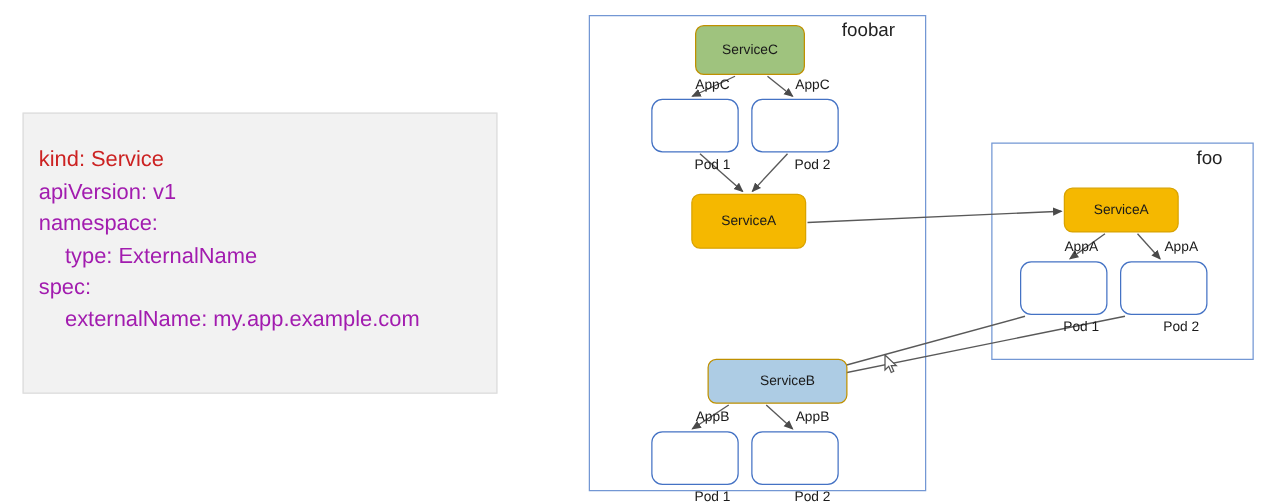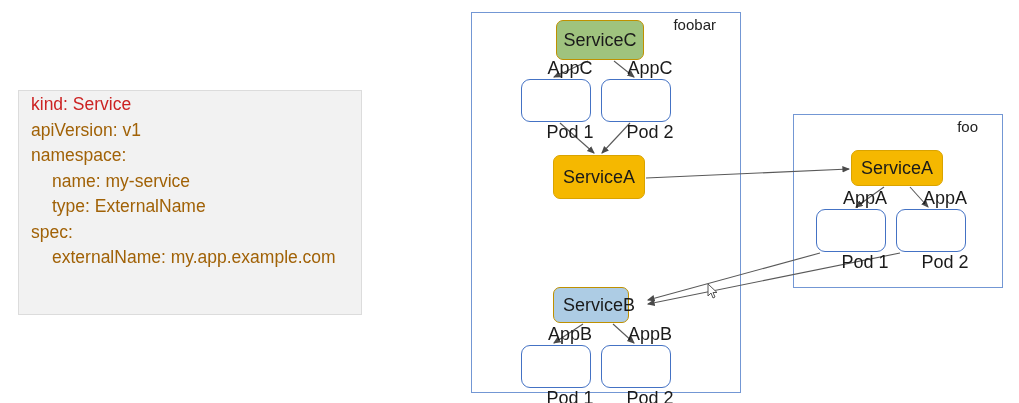--- a/index.html
+++ b/index.html
@@ -15,32 +15,32 @@
     overflow: hidden;
     font-family: "Liberation Sans", sans-serif;
     color: #000000;
   }
 
   
   #yaml-panel {
     position: absolute;
     left: 18px;
     top: 90px;
-    width: 344px;
+    width: 380px;
     height: 225px;
     background: #f2f2f2;
     border: 1px solid #dcdcdc;
     box-sizing: border-box;
-    padding: 1px 0 0 12px;
+    padding: 24px 0 0 12px;
   }
   .yaml-line {
     font-family: "Liberation Sans", sans-serif;
     font-size: 17.5px;
     line-height: 25.5px;
-    color: #a16207;
+    color: #a21caf;
     white-space: pre;
   }
   .yaml-line.kind {
     color: #cc2222;
   }
   .yaml-line.indent1 { padding-left: 21px; }
 
   
   #diagram {
     position: absolute;
@@ -75,21 +75,21 @@
 
   .node {
     position: absolute;
     box-sizing: border-box;
     border-radius: 7px;
     display: flex;
     flex-direction: column;
     align-items: center;
     justify-content: center;
     text-align: center;
-    font-size: 18px;
+    font-size: 11px;
     line-height: 17px;
     color: #1a1a1a;
     white-space: nowrap;
   }
   .node.service-a {
     background: #f5b800;
     border: 1.4px solid #d9a300;
   }
   .node.service-b {
     background: #adcce4;
@@ -115,21 +115,20 @@
     pointer-events: none;
   }
 </style>
 </head>
 <body>
 
 <div id="yaml-panel">
   <div class="yaml-line kind">kind: Service</div>
   <div class="yaml-line">apiVersion: v1</div>
   <div class="yaml-line">namespace:</div>
-  <div class="yaml-line indent1">name: my-service</div>
   <div class="yaml-line indent1">type: ExternalName</div>
   <div class="yaml-line">spec:</div>
   <div class="yaml-line indent1">externalName: my.app.example.com</div>
 </div>
 
 <div id="diagram">
 
   <div class="ns-box" id="ns-foobar" style="left: 471px; top: 12px; width: 270px; height: 381px;">
     <span class="ns-label">foobar</span>
   </div>
@@ -169,21 +168,21 @@
 
   <div class="node pod" id="node-appc-pod-2" style="left: 601px; top: 79px; width: 70px; height: 43px;">
     <span>AppC</span>
     <span class="line2">Pod 2</span>
   </div>
 
   <div class="node service-a" id="node-service-a-foobar" style="left: 553px; top: 155px; width: 92px; height: 44px;">
     <span>ServiceA</span>
   </div>
 
-  <div class="node service-b" id="node-service-b" style="left: 553px; top: 287px; width: 76px; height: 36px; padding-left: 16px;">
+  <div class="node service-b" id="node-service-b" style="left: 566px; top: 287px; width: 112px; height: 36px; padding-left: 16px;">
     <span>ServiceB</span>
   </div>
 
   <div class="node pod" id="node-appb-pod-1" style="left: 521px; top: 345px; width: 70px; height: 43px;">
     <span>AppB</span>
     <span class="line2">Pod 1</span>
   </div>
 
   <div class="node pod" id="node-appb-pod-2" style="left: 601px; top: 345px; width: 70px; height: 43px;">
     <span>AppB</span>

